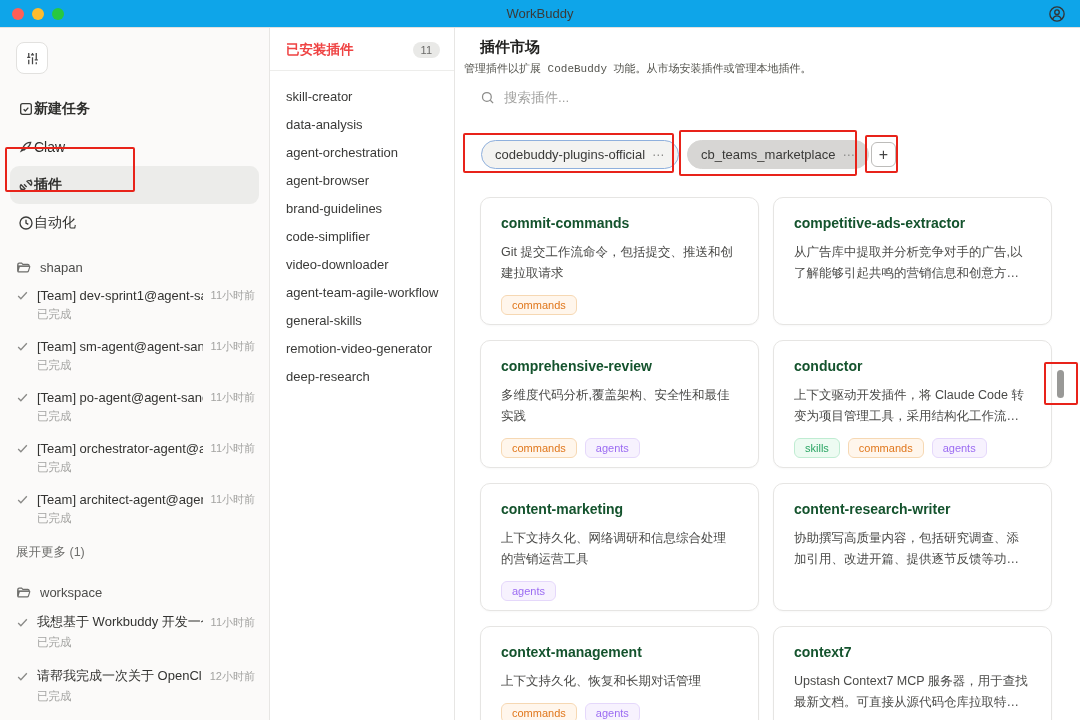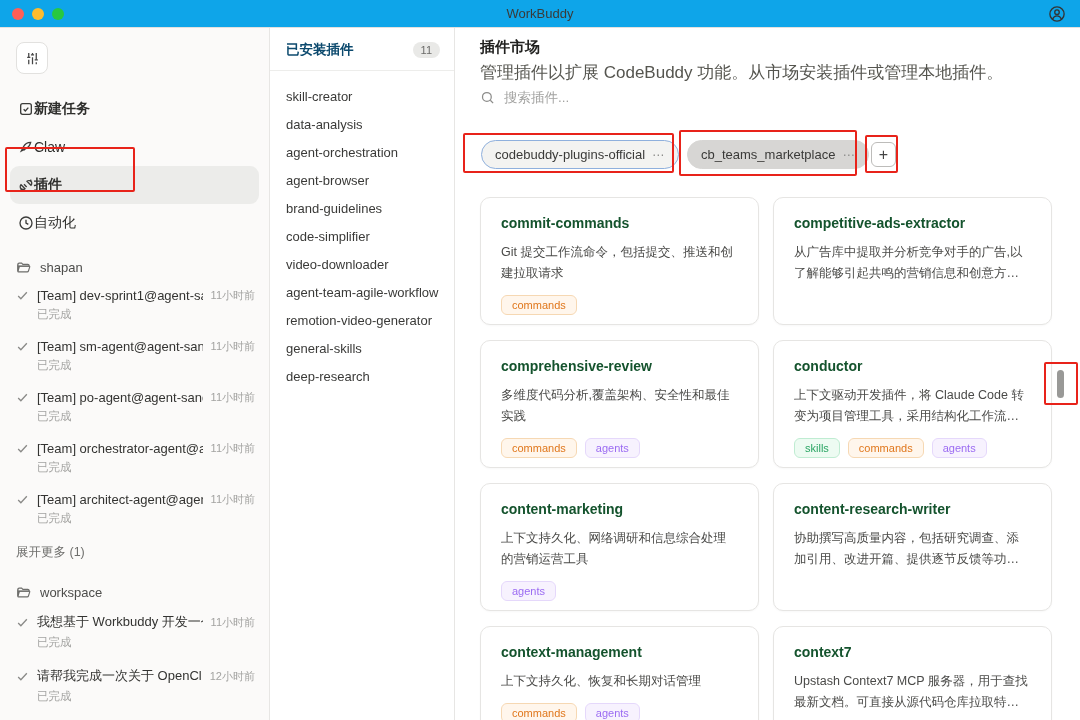--- a/index.html
+++ b/index.html
@@ -43,29 +43,29 @@
   .task-check { flex:0 0 13px; color:#8a8a88; }
   .task-title { flex:1; font-size:13px; color:#333331; white-space:nowrap; overflow:hidden; }
   .task-time { font-size:11px; color:#a3a3a1; white-space:nowrap; }
   .task-status { margin:4px 0 0 21px; font-size:11.5px; color:#a3a3a1; }
   .expand-more { padding:10px 16px; font-size:12.5px; color:#6f6f6d; cursor:pointer; }
 
   
   .installed { width:185px; flex:0 0 185px; background:#fff; border-right:1px solid #e7e6e4; }
   .installed-head { display:flex; align-items:center; justify-content:space-between; padding:13px 14px 11px 16px;
                     border-bottom:1px solid #ededeb; }
-  .installed-title { font-size:13.5px; font-weight:700; color:#0c4a6e; }
+  .installed-title { font-size:13.5px; font-weight:700; color:#ef4444; }
   .count-badge { background:#e9e9e7; color:#6b6b69; font-size:11px; padding:2px 8px; border-radius:10px; }
   .installed-list { padding:12px 0 0 16px; }
   .installed-item { font-size:13px; color:#3a3a38; height:28px; line-height:28px; white-space:nowrap; cursor:pointer; }
 
   
   .main { position:relative; flex:1; background:#fff; overflow:hidden; }
   .mk-title { position:absolute; left:25px; top:10px; font-size:15px; font-weight:700; color:#222220; }
-  .mk-desc { position:absolute; left:25px; top:33px; font-size:17px; color:#55554f; white-space:nowrap; }
+  .mk-desc { position:absolute; left:9px; top:33px; font-size:11px; color:#55554f; white-space:nowrap;font-family:Liberation Mono, monospace; }
   .mk-search { position:absolute; left:25px; top:62px; display:flex; align-items:center; gap:9px; width:300px; }
   .mk-search svg { color:#8c8c8a; }
   .mk-search input { border:none; outline:none; font-size:13.5px; background:transparent; width:260px;
                      font-family:inherit; color:#333; }
   .mk-search input::placeholder { color:#a3a3a1; }
 
   .chip { position:absolute; top:112px; height:29px; display:flex; align-items:center; gap:7px;
           border-radius:15px; padding:0 13px; font-size:13px; color:#3a3a38; cursor:pointer; white-space:nowrap; }
   .chip .ellip { color:#8c8c8a; font-size:12px; letter-spacing:1px; }
   .chip.official { left:26px; background:#f3f3f1; border:1px solid #8fb0dd; }
@@ -265,22 +265,22 @@
       </div>
       <div class="installed-list">
         <div class="installed-item">skill-creator</div>
         <div class="installed-item">data-analysis</div>
         <div class="installed-item">agent-orchestration</div>
         <div class="installed-item">agent-browser</div>
         <div class="installed-item">brand-guidelines</div>
         <div class="installed-item">code-simplifier</div>
         <div class="installed-item">video-downloader</div>
         <div class="installed-item">agent-team-agile-workflow</div>
+        <div class="installed-item">general-skills</div>
         <div class="installed-item">remotion-video-generator</div>
-        <div class="installed-item">general-skills</div>
         <div class="installed-item">deep-research</div>
       </div>
     </div>
 
     <div class="main">
       <div class="mk-title">插件市场</div>
       <div class="mk-desc">管理插件以扩展 CodeBuddy 功能。从市场安装插件或管理本地插件。</div>
 
       <div class="mk-search">
         <svg viewBox="0 0 24 24" fill="none" stroke="currentColor" stroke-width="2" width="15" height="15">

